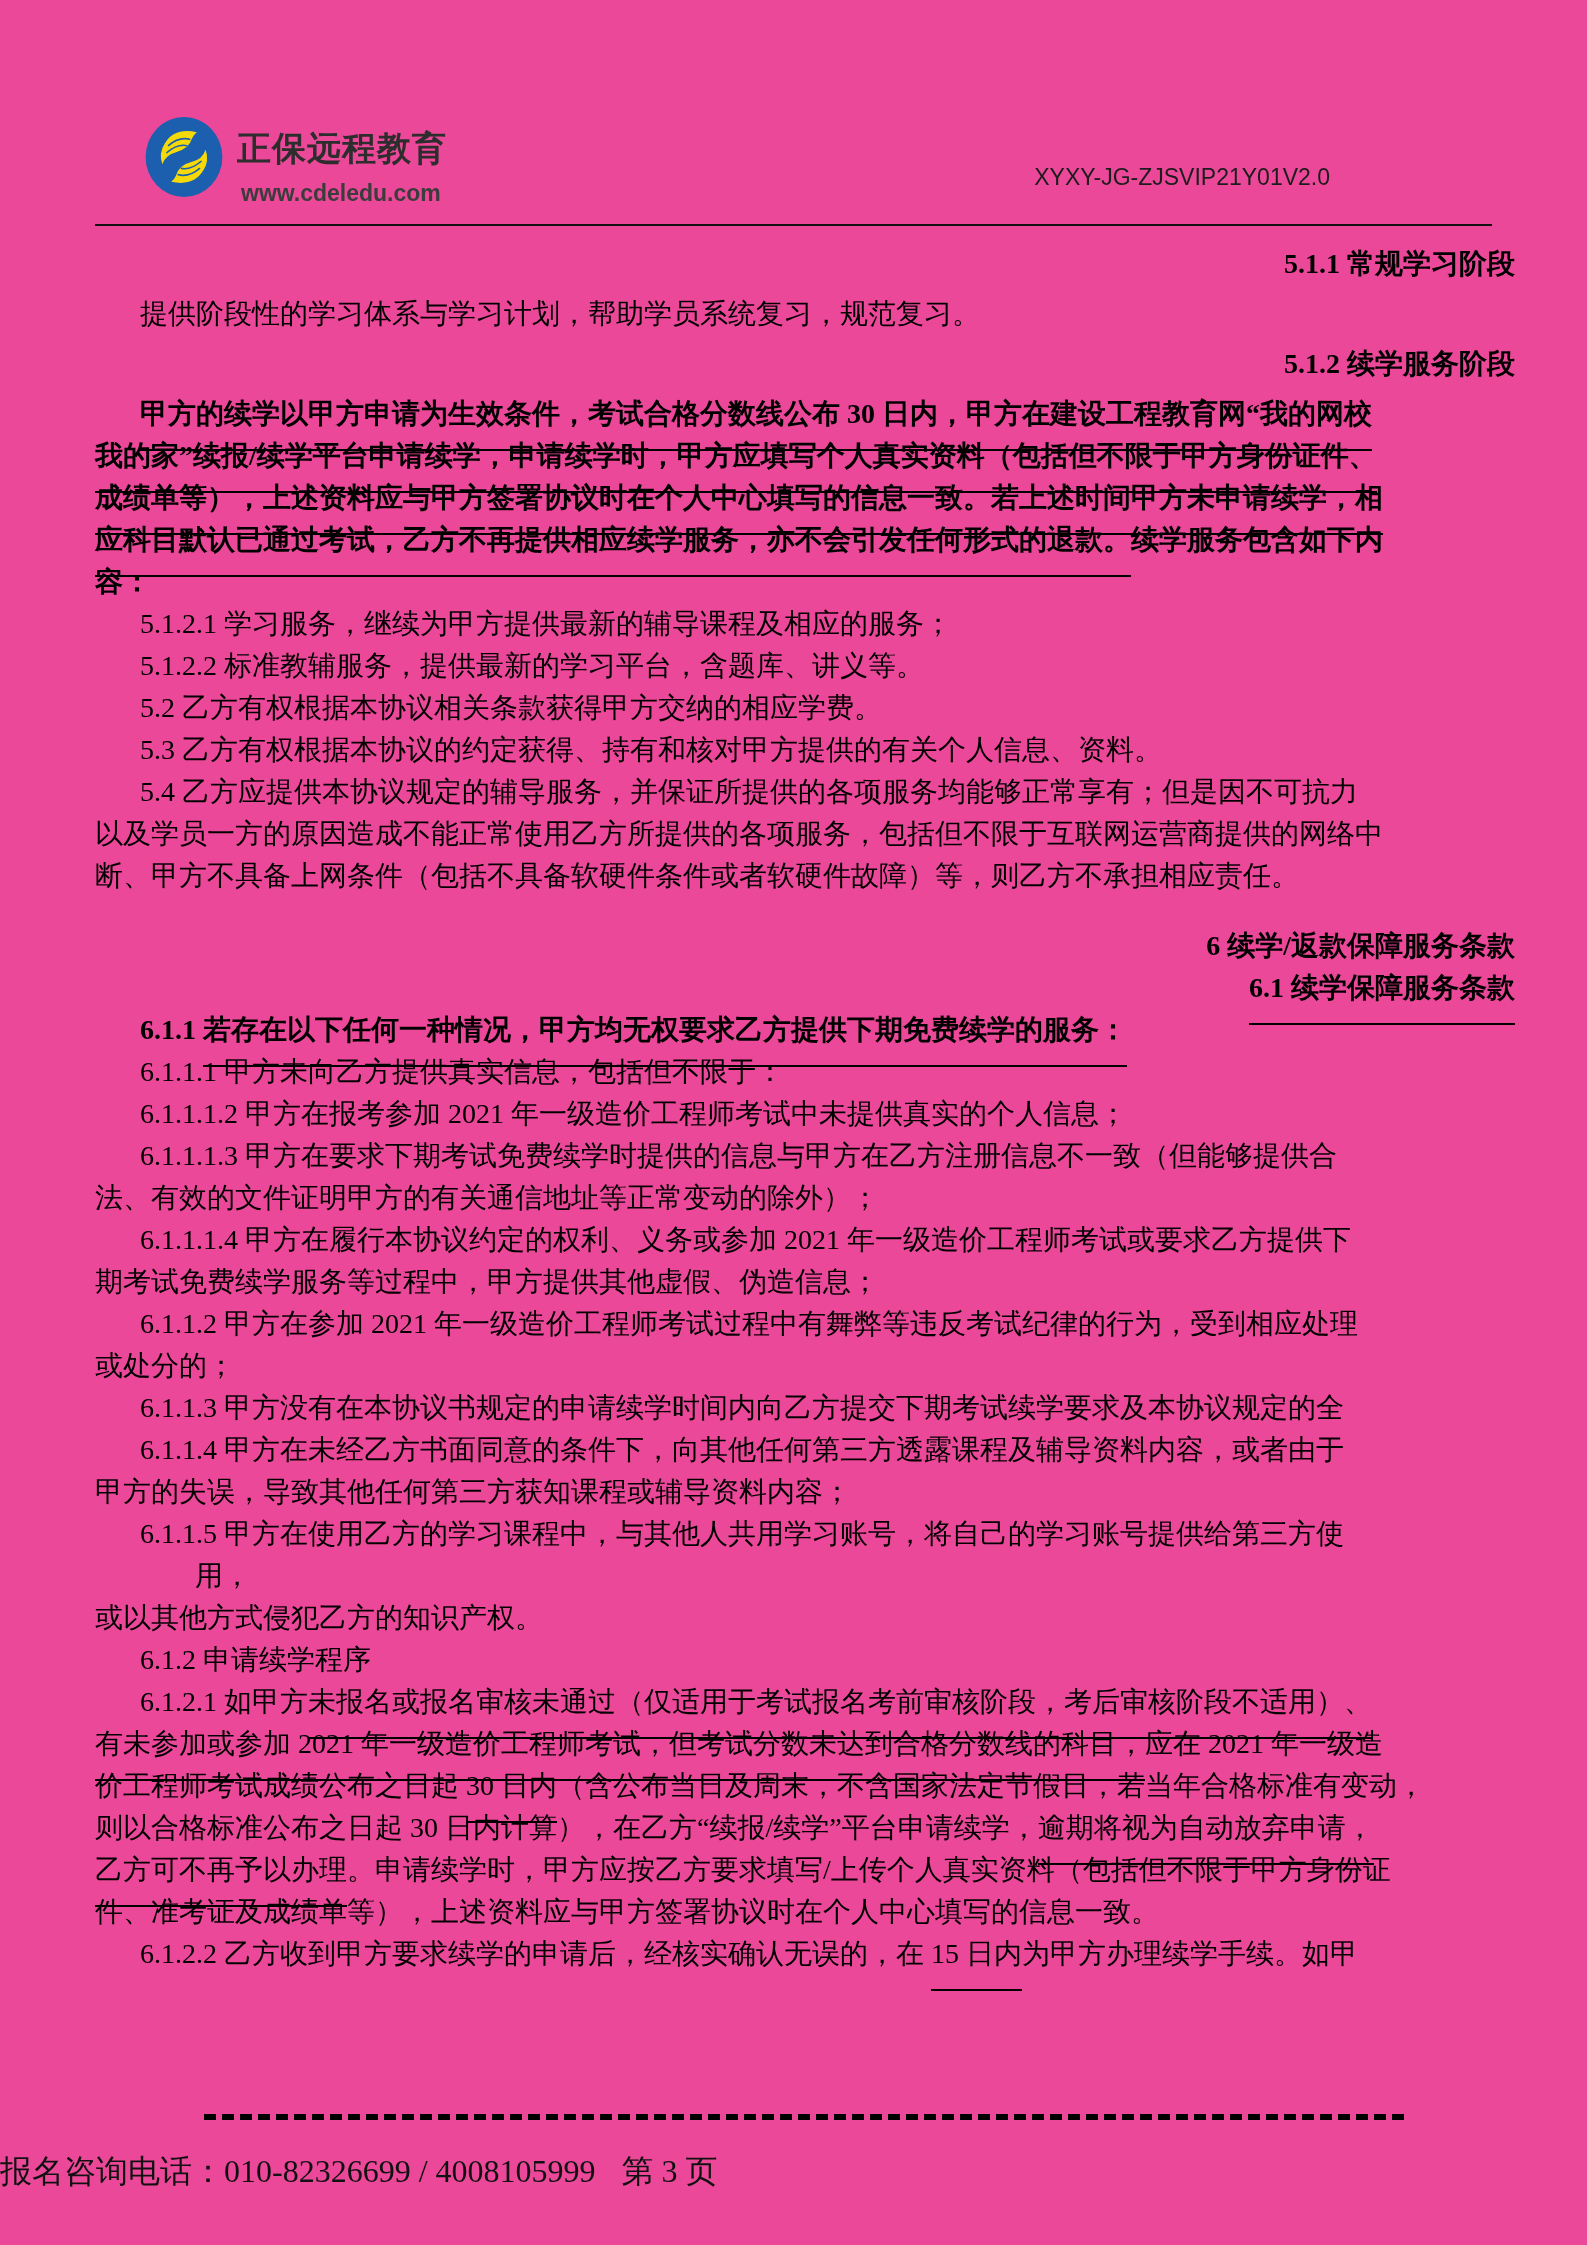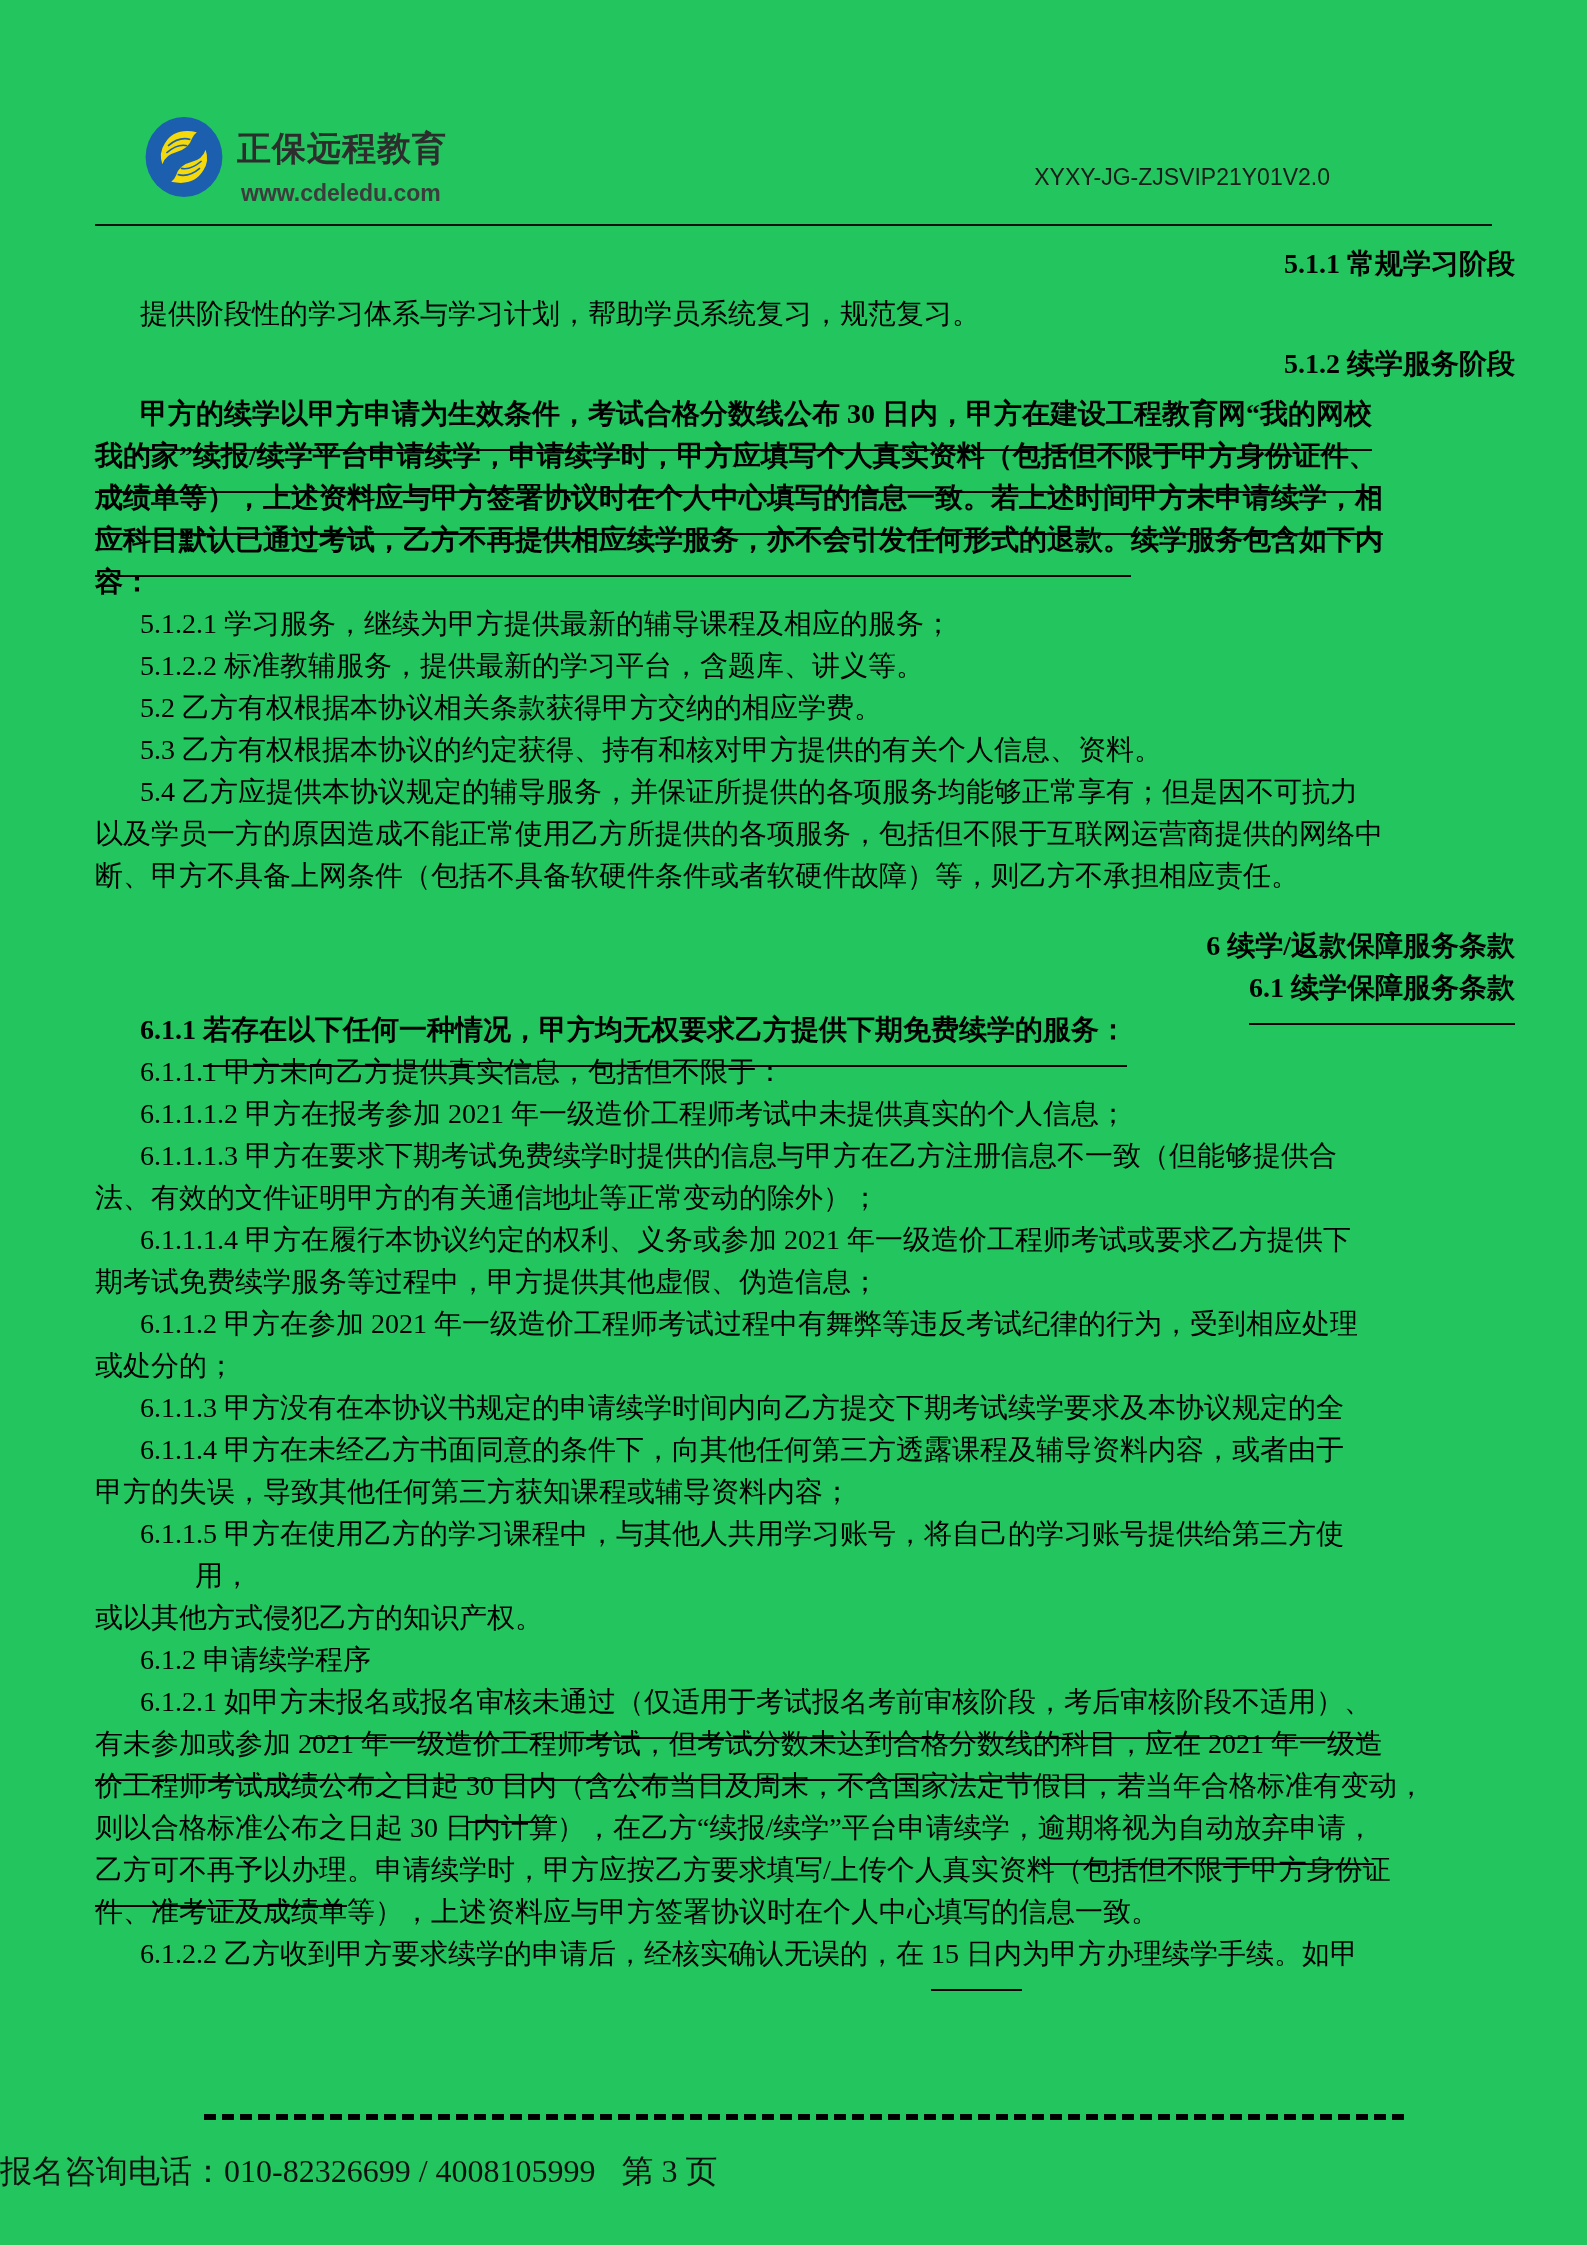--- a/index.html
+++ b/index.html
@@ -1,19 +1,19 @@
 <!DOCTYPE html>
 <html><head>
 <meta charset="utf-8">
 <style>
   html,body{margin:0;padding:0;background:#888;}
   #page{
     position:relative;
     width:1587px;height:2245px;
-    background:#22c55e;
+    background:#ec4899;
     margin:0 auto;
     font-family:"Liberation Serif","DejaVu Serif",serif;
     color:#000;
     overflow:hidden;
   }
   
   #logo-mark{position:absolute;left:144px;top:113px;width:80px;height:88px;}
   #brand-name{
     position:absolute;left:237px;top:126px;
     font-family:"Liberation Sans","DejaVu Sans",sans-serif;

